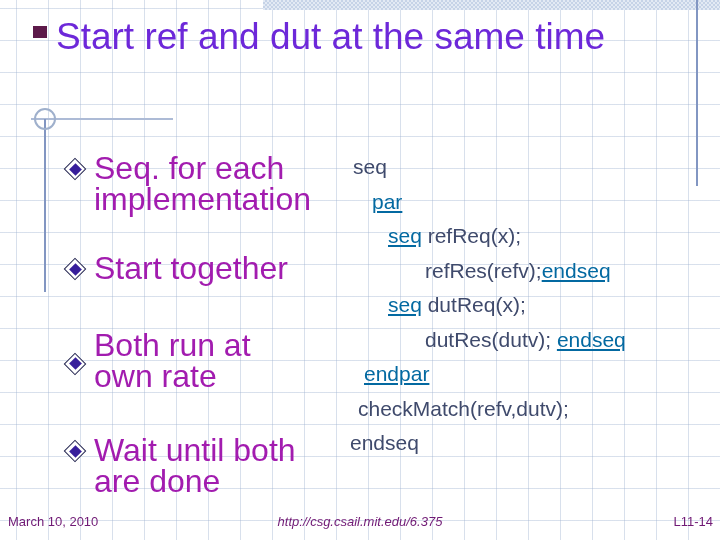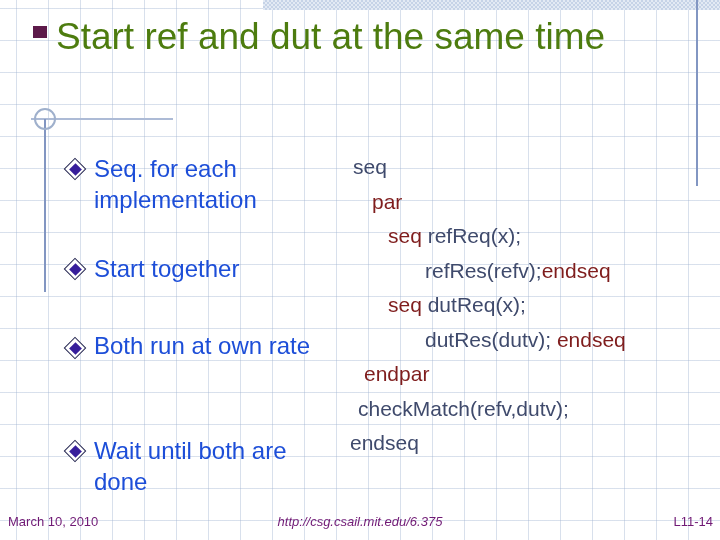--- a/index.html
+++ b/index.html
@@ -36,46 +36,46 @@
   .decor-vline {
     position: absolute; left: 44px; top: 119px; width: 2px; height: 173px;
     background: #8296c2;
   }
   .decor-circle {
     position: absolute; left: 34px; top: 108px; width: 18px; height: 18px;
     border: 2px solid #9fb0cc; border-radius: 50%; background: transparent;
   }
   .slide-title {
     position: absolute; left: 56px; top: 14px; width: 600px;
-    font-size: 37px; line-height: 45px; color: #4d7c0f;
+    font-size: 37px; line-height: 45px; color: #6d28d9;
     font-weight: 400;
   }
   .bullet-item {
     position: absolute; left: 64px; display: flex; gap: 8px;
-    color: #1d4ed8; font-size: 24px; line-height: 31px;
+    color: #a21caf; font-size: 32px; line-height: 31px;
   }
   .bullet-item .text { width: 220px; }
   .bullet-diamond {
     position: relative; width: 22px; height: 22px; margin-top: 5px; flex: 0 0 22px;
   }
   .bullet-diamond .d-outer {
     position: absolute; left: 3px; top: 3px; width: 14px; height: 14px;
     border: 1px solid #23254f; transform: rotate(45deg); background: #ffffff;
   }
   .bullet-diamond .d-inner {
     position: absolute; left: 6.5px; top: 6.5px; width: 9px; height: 9px;
     background: #371e9b; transform: rotate(45deg);
   }
   .code-block {
     position: absolute; left: 350px; top: 150px;
     font-size: 21px; line-height: 34.5px; color: #3f4a6c;
   }
   .code-line { white-space: pre; }
   .c-navy { color: #3f4a6c; }
-  .c-red  { color: #7f1d1d; }
+  .c-red  { color: #0369a1; text-decoration: underline; }
   .footer {
     position: absolute; left: 0; top: 514px; width: 720px; height: 20px;
     font-size: 13px; color: #701a75;
   }
   .footer .f-date { position: absolute; left: 8px; top: 0; }
   .footer .f-url  { position: absolute; left: 0; width: 720px; text-align: center; top: 0; font-style: italic; }
   .footer .f-page { position: absolute; right: 7px; top: 0; padding-left: 42px; }
 </style>
 </head>
 <body>

